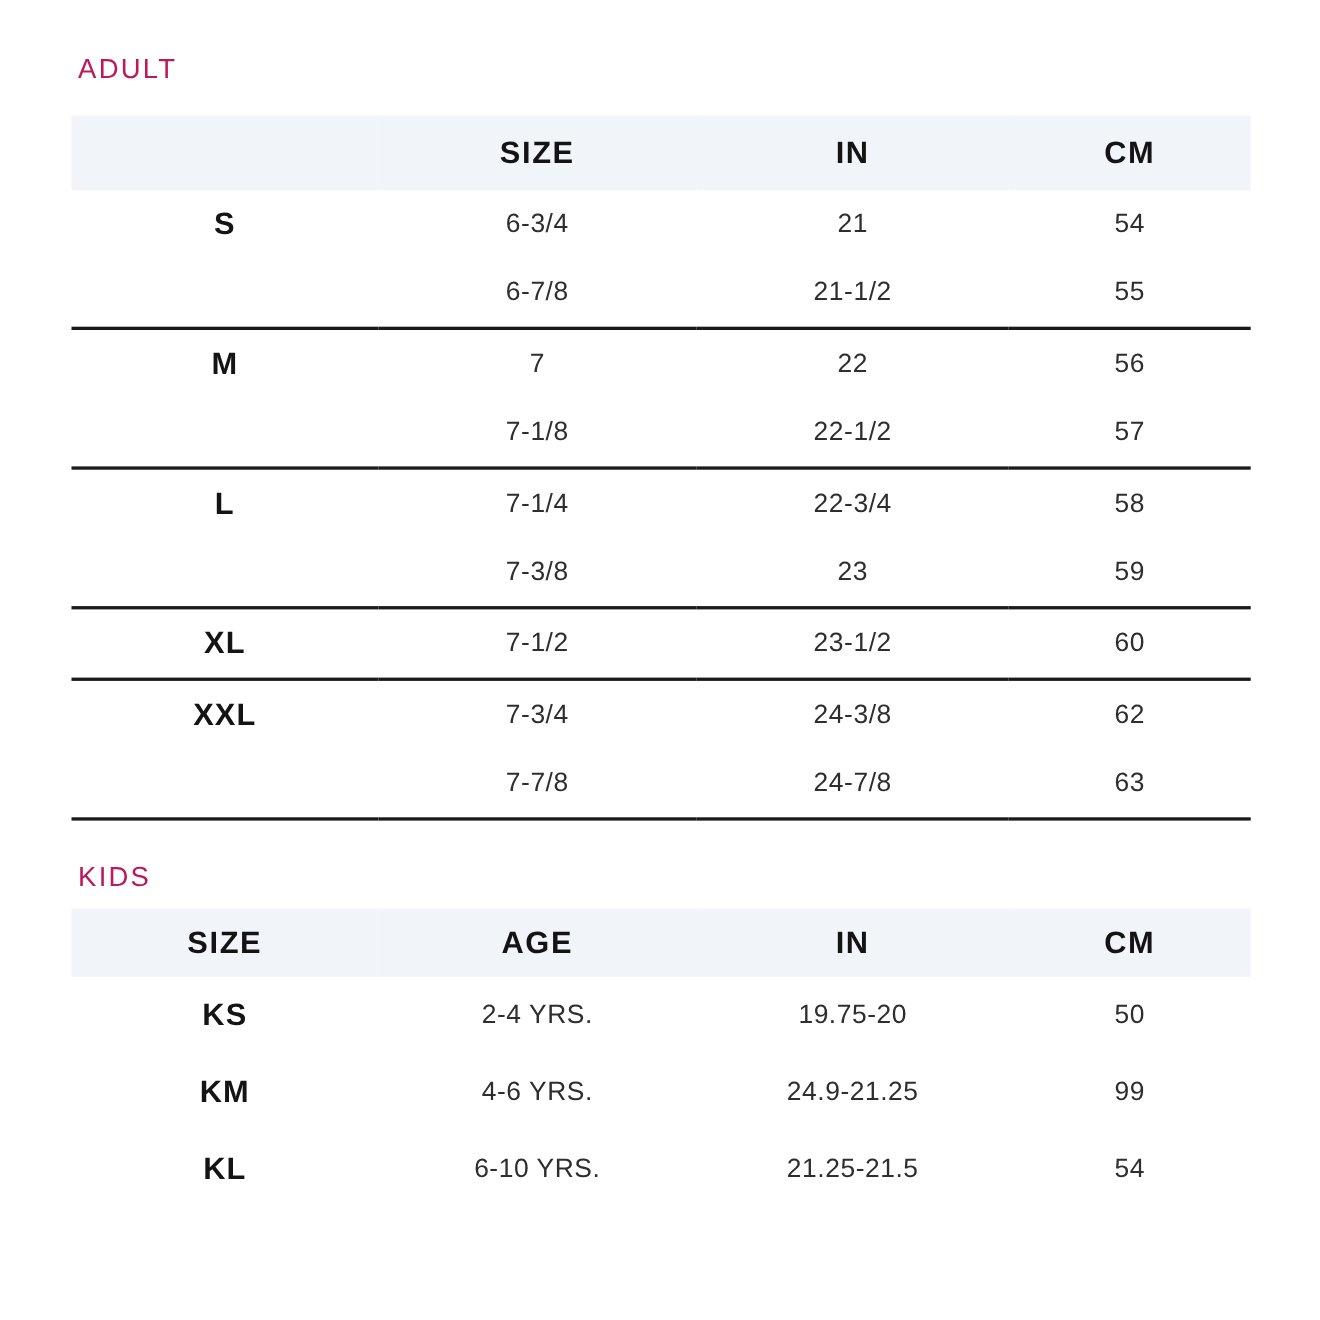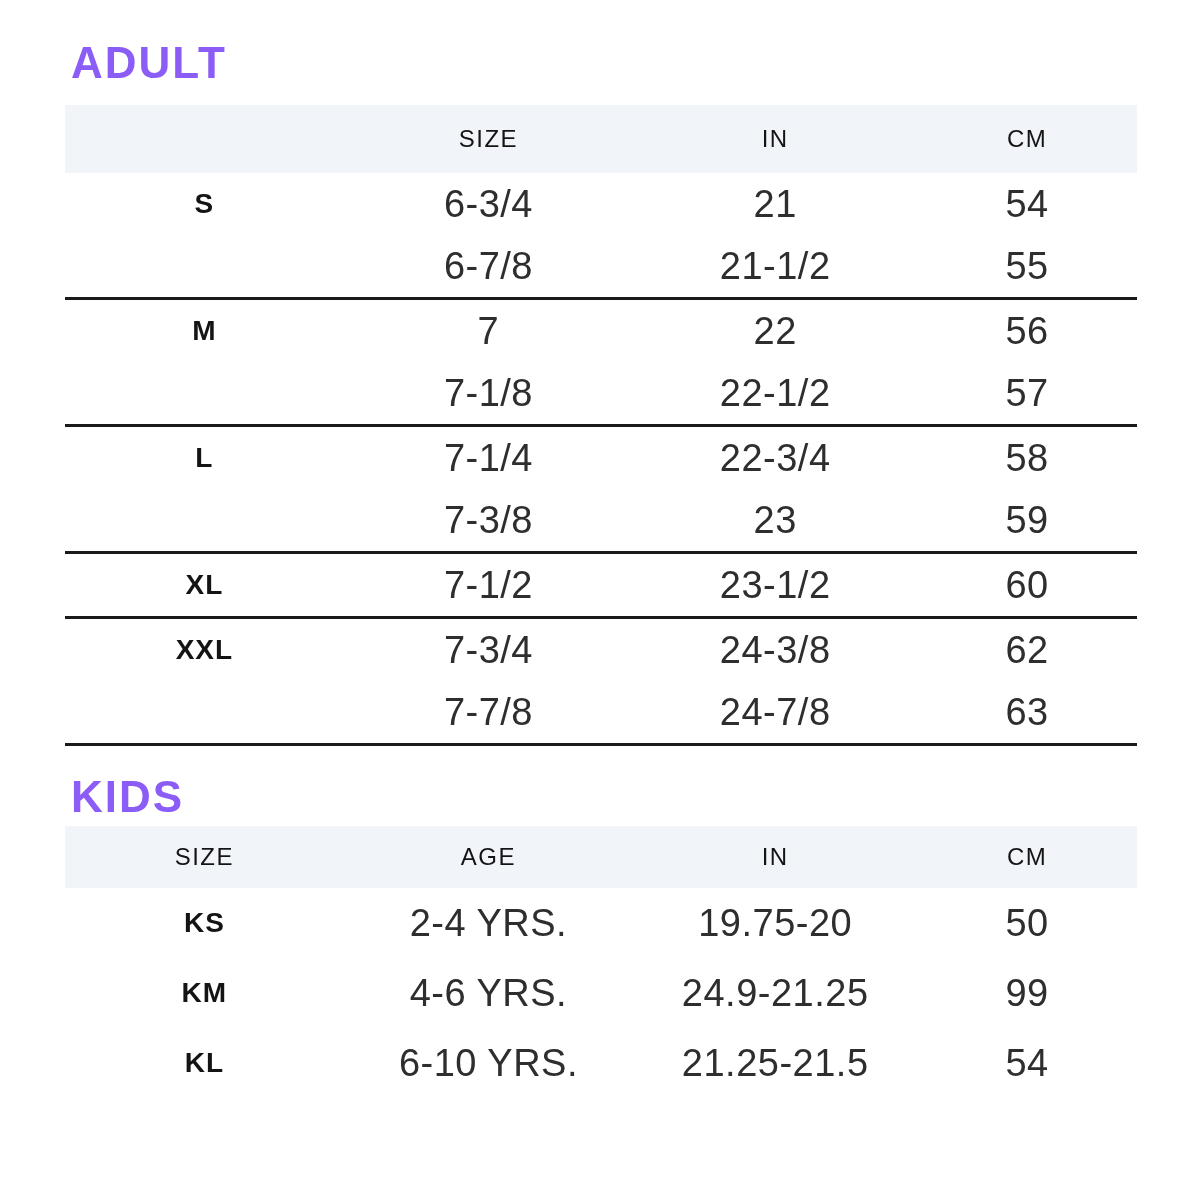--- a/index.html
+++ b/index.html
@@ -10,59 +10,59 @@
     height: 1200px;
     overflow: hidden;
     font-family: "Liberation Sans", sans-serif;
     color: #1d1d1d;
   }
   .wrap {
     padding: 42px 63px 0 65px;
     box-sizing: border-box;
   }
   .section-heading {
-    font-size: 44px;
+    font-size: 25px;
     line-height: 42px;
-    font-weight: 700;
+    font-weight: 400;
     letter-spacing: 2px;
-    color: #8b5cf6;
+    color: #be185d;
     margin: 0 0 21px 6px;
   }
   .section-heading.kids {
     margin-top: 30px;
     margin-bottom: 8px;
   }
   table.size-table {
     width: 100%;
     border-collapse: collapse;
     table-layout: fixed;
   }
   col.c1 { width: 26%; }
   col.c2 { width: 27%; }
   col.c3 { width: 26.5%; }
   col.c4 { width: 20.5%; }
 
   table.size-table th {
     background: #f1f4f9;
     height: 68px;
-    font-size: 24px;
-    font-weight: 400;
+    font-size: 28px;
+    font-weight: 700;
     letter-spacing: 1.5px;
     color: #141414;
     text-align: center;
     vertical-align: middle;
     padding: 0;
   }
   table.kids-table th { height: 62px; }
 
   table.size-table td {
     height: 62px;
     text-align: center;
     vertical-align: middle;
-    font-size: 38px;
+    font-size: 24px;
     font-weight: 300;
     letter-spacing: 0.5px;
     color: #2e2e2e;
     padding: 0;
   }
   table.kids-table td { height: 70px; }
 
   table.size-table td.lbl {
     font-weight: 800;
     font-size: 28px;

